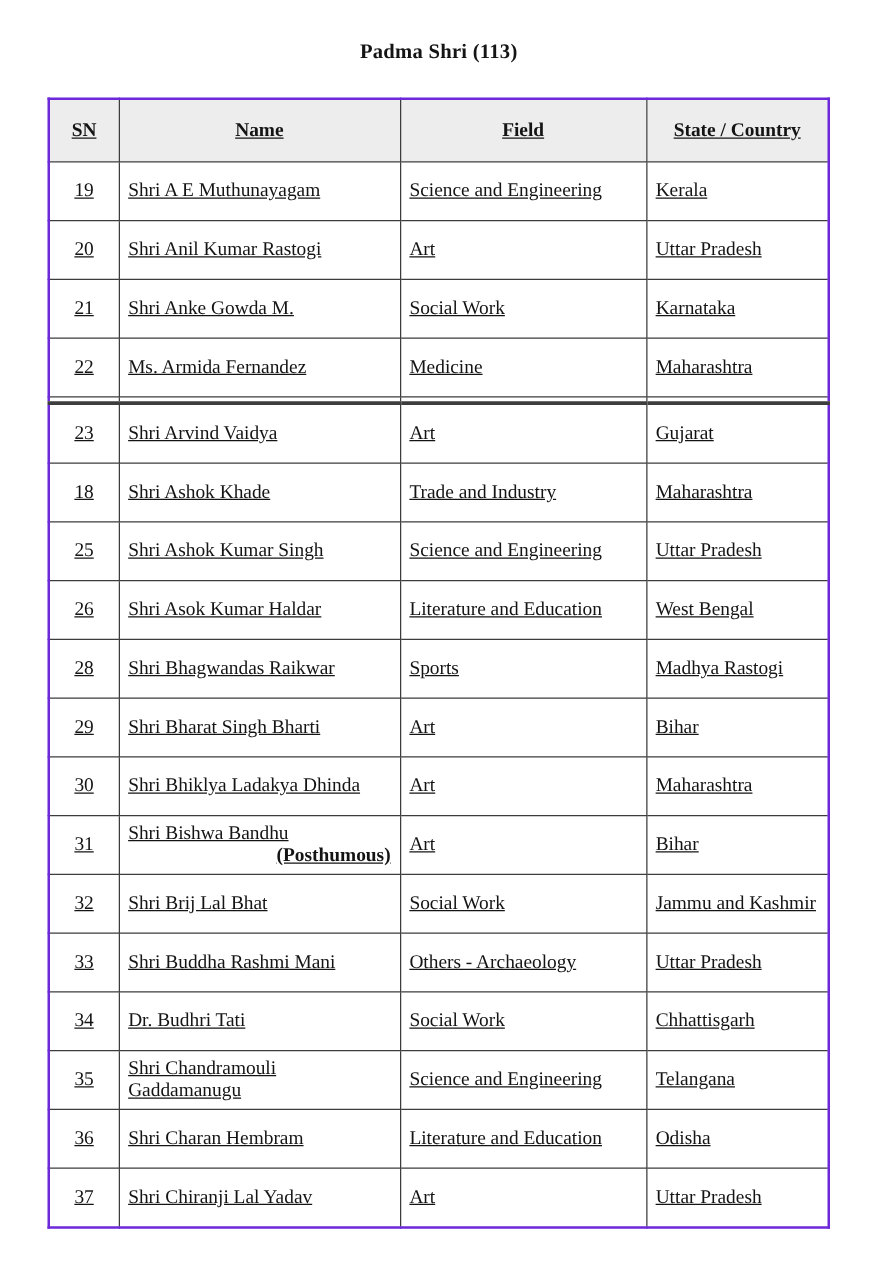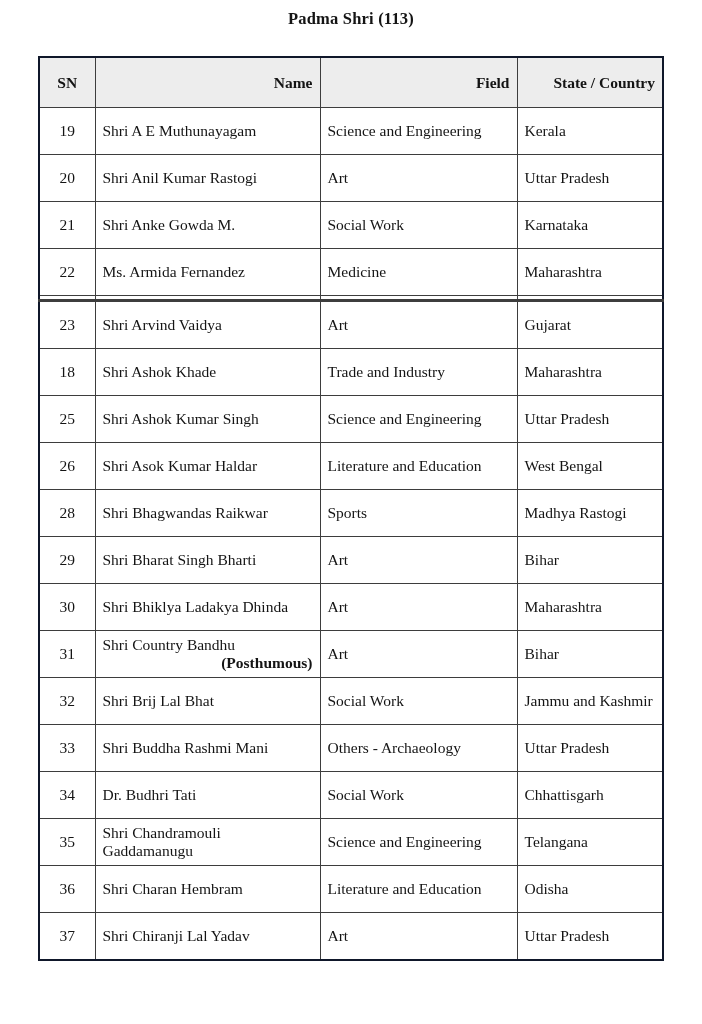--- a/index.html
+++ b/index.html
@@ -12,45 +12,46 @@
     height: 1024px;
     font-family: "Liberation Serif", "DejaVu Serif", serif;
     color: #141414;
     position: relative;
     overflow: hidden;
   }
   .page-title {
     text-align: center;
     font-weight: bold;
     font-size: 16.5px;
-    padding-top: 9px;
+    padding-top: 31px;
     letter-spacing: 0.2px;
   }
   table.awards {
     border-collapse: collapse;
     table-layout: fixed;
     width: 624px;
     margin: 27px 0 0 38px;
   }
   table.awards th,
   table.awards td {
     border: 1px solid #3d3d3d;
     font-size: 15.5px;
     padding: 2px 7px;
     vertical-align: middle;
     overflow: hidden;
   }
   
   table.awards {
-    border: 2px solid #0f172a;
+    border: 2px solid #6d28d9;
+    text-decoration: underline;
   }
   table.awards th {
     background: #ededed;
     font-weight: bold;
-    text-align: right;
+    text-align: center;
     height: 45px;
   }
   table.awards col.c-sn    { width: 56px; }
   table.awards col.c-name  { width: 225px; }
   table.awards col.c-field { width: 197px; }
   table.awards col.c-state { width: 146px; }
   table.awards th.h-sn {
     text-align: center;
     padding: 2px 2px;
   }
@@ -184,21 +185,21 @@
         <td class="cell-sn">30</td>
         <td>
           <div>Shri Bhiklya Ladakya Dhinda</div>
         </td>
         <td>Art</td>
         <td>Maharashtra</td>
       </tr>
       <tr>
         <td class="cell-sn">31</td>
         <td>
-          <div>Shri Country Bandhu</div>
+          <div>Shri Bishwa Bandhu</div>
           <div class="name-bold">(Posthumous)</div>
         </td>
         <td>Art</td>
         <td>Bihar</td>
       </tr>
       <tr>
         <td class="cell-sn">32</td>
         <td>
           <div>Shri Brij Lal Bhat</div>
         </td>

